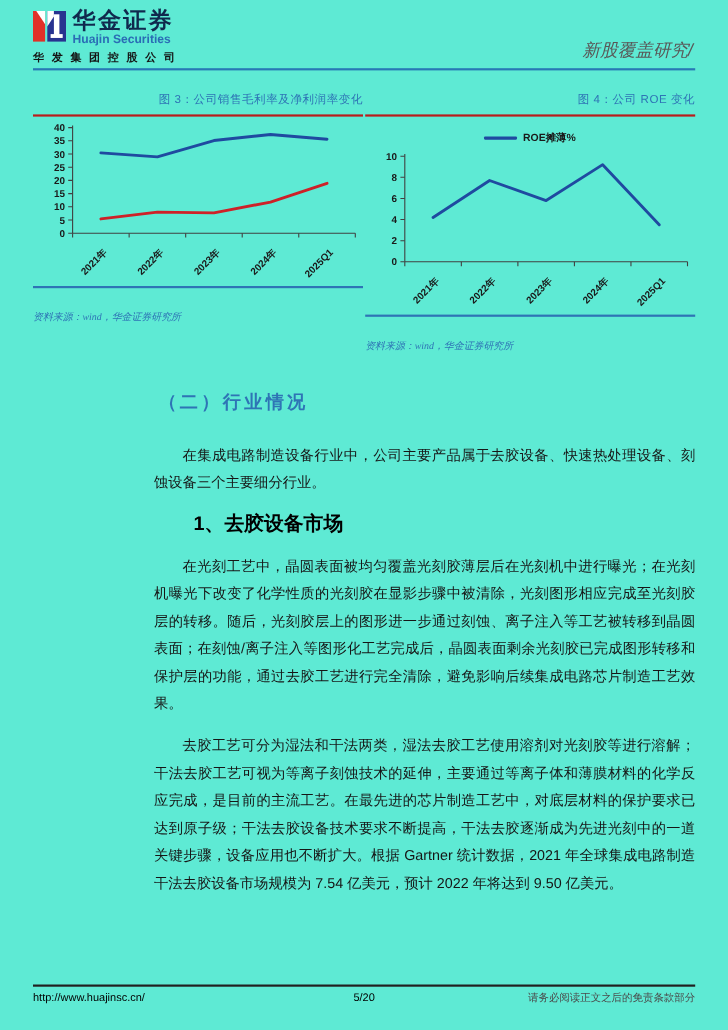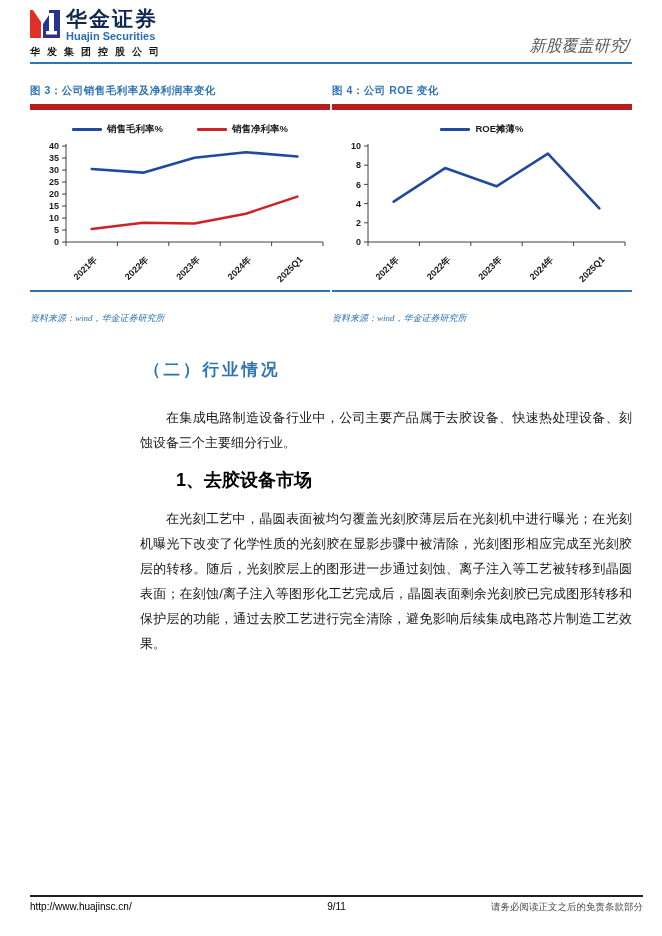--- a/index.html
+++ b/index.html
@@ -1,49 +1,49 @@
 <!DOCTYPE html>
 <html><head>
 <meta charset="utf-8">
 <style>
   html,body{margin:0;padding:0;background:#888;}
   .page{
-    position:relative;width:662px;height:936px;margin:0 auto;background:#ffffff;
+    position:relative;width:662px;height:936px;margin:0 auto;background:#5eead4;
     font-family:"Liberation Sans",sans-serif;overflow:hidden;
   }
   
   .header{position:relative;padding:8px 30px 0 30px;}
   .brand{display:flex;align-items:flex-start;gap:6px;}
   .logo-icon{display:block;margin-top:2px;}
   .brand-cn{font-size:21px;font-weight:bold;color:#10294e;letter-spacing:2px;line-height:22px;}
   .brand-en{font-size:11px;font-weight:bold;color:#2a6db5;line-height:12px;}
   .brand-sub{margin-top:3px;font-size:10px;font-weight:bold;color:#141414;letter-spacing:7px;}
   .doc-type{position:absolute;right:32px;top:36px;font-family:Liberation Sans, sans-serif;
     font-style:italic;font-size:16px;color:#595757;}
   .header-rule{margin-top:3px;height:2px;background:#2878b5;}
   
   .figures{display:flex;justify-content:space-between;padding:20px 30px 0 30px;}
   .figure{width:300px;}
-  .fig-title{font-size:10.5px;font-weight:700;color:#2e74b5;letter-spacing:.5px;
-    padding-bottom:6px;border-bottom:6px solid #b91c1c;}
+  .fig-title{font-size:10.5px;font-weight:400;color:#2e74b5;letter-spacing:.5px;
+    padding-bottom:6px;border-bottom:2px solid #b91c1c;text-align:right;}
   .legend{display:flex;justify-content:center;align-items:center;gap:34px;margin:12px 0 0 0;height:14px;}
   .legend-item{display:flex;align-items:center;gap:5px;}
   .legend-swatch{display:inline-block;width:30px;height:3px;border-radius:1px;}
   .legend-label{font-size:9.5px;font-weight:600;color:#1a1a1a;}
   .chart{display:block;margin-top:2px;}
   .fig-source{margin-top:2px;border-top:2px solid #2e74b5;padding-top:20px;
     font-family:"Liberation Serif",serif;font-style:italic;font-size:9px;color:#2e74b5;}
   
   .content{margin:34px 30px 0 140px;color:#161616;}
   .section-heading{font-size:16.5px;font-weight:700;color:#2e74b5;letter-spacing:3px;
     margin:0 0 24px 4px;}
   .body-p{font-size:13px;line-height:25px;text-align:justify;text-indent:2em;margin:0 0 13px 0;}
   .sub-heading{font-size:18px;font-weight:bold;color:#000;margin:10px 0 14px 2em;}
   
-  .footer{position:absolute;left:30px;right:19px;bottom:22px;margin-top:42px;}
+  .footer{position:absolute;left:30px;right:30px;bottom:22px;margin-top:42px;}
   .footer-rule{height:2px;background:#202020;}
   .footer-row{display:flex;align-items:baseline;margin-top:4px;}
   .footer-url{flex:1;font-size:10px;color:#000;text-decoration:none;}
   .footer-page{font-size:10px;color:#000;}
   .footer-disclaimer{flex:1;text-align:right;font-family:"Liberation Serif",serif;
     font-size:9.5px;color:#4a4a4a;}
 </style>
 </head>
 <body>
 
@@ -65,30 +65,20 @@
       </div>
     </div>
     <div class="brand-sub">华发集团控股公司</div>
     <div class="doc-type">新股覆盖研究/</div>
     <div class="header-rule"></div>
   </div>
 
   <div class="figures">
     <div class="figure">
       <div class="fig-title">图 3：公司销售毛利率及净利润率变化</div>
-      <div class="legend">
-          <div class="legend-item">
-            <span class="legend-swatch" style="background: rgb(31, 74, 160);"></span>
-            <span class="legend-label">销售毛利率%</span>
-          </div>
-          <div class="legend-item">
-            <span class="legend-swatch" style="background: rgb(206, 33, 40);"></span>
-            <span class="legend-label">销售净利率%</span>
-          </div>
-        </div>
       <svg class="chart" width="300" height="150" viewBox="0 0 300 150">
           <line x1="36" y1="6" x2="36" y2="104" stroke="#404040" stroke-width="1"></line>
           <line x1="36" y1="104" x2="293" y2="104" stroke="#404040" stroke-width="1"></line>
           <line x1="32" y1="104" x2="36" y2="104" stroke="#404040" stroke-width="1"></line>
           <text x="29" y="107.2" text-anchor="end" font-size="9" font-weight="bold" fill="#1a1a1a">0</text>
           <line x1="32" y1="92" x2="36" y2="92" stroke="#404040" stroke-width="1"></line>
           <text x="29" y="95.2" text-anchor="end" font-size="9" font-weight="bold" fill="#1a1a1a">5</text>
           <line x1="32" y1="80" x2="36" y2="80" stroke="#404040" stroke-width="1"></line>
           <text x="29" y="83.2" text-anchor="end" font-size="9" font-weight="bold" fill="#1a1a1a">10</text>
           <line x1="32" y1="68" x2="36" y2="68" stroke="#404040" stroke-width="1"></line>
@@ -157,24 +147,25 @@
         </svg>
       <div class="fig-source">资料来源：wind，华金证券研究所</div>
     </div>
   </div>
 
   <div class="content">
     <h2 class="section-heading">（二）行业情况</h2>
     <p class="body-p">在集成电路制造设备行业中，公司主要产品属于去胶设备、快速热处理设备、刻蚀设备三个主要细分行业。</p>
     <h3 class="sub-heading">1、去胶设备市场</h3>
     <p class="body-p">在光刻工艺中，晶圆表面被均匀覆盖光刻胶薄层后在光刻机中进行曝光；在光刻机曝光下改变了化学性质的光刻胶在显影步骤中被清除，光刻图形相应完成至光刻胶层的转移。随后，光刻胶层上的图形进一步通过刻蚀、离子注入等工艺被转移到晶圆表面；在刻蚀/离子注入等图形化工艺完成后，晶圆表面剩余光刻胶已完成图形转移和保护层的功能，通过去胶工艺进行完全清除，避免影响后续集成电路芯片制造工艺效果。</p>
+    <p class="body-p">去胶工艺可分为湿法和干法两类，湿法去胶工艺使用溶剂对光刻胶等进行溶解；干法去胶工艺可视为等离子刻蚀技术的延伸，主要通过等离子体和薄膜材料的化学反应完成，是目前的主流工艺。在最先进的芯片制造工艺中，对底层材料的保护要求已达到原子级；干法去胶设备技术要求不断提高，干法去胶逐渐成为先进光刻中的一道关键步骤，设备应用也不断扩大。根据 Gartner 统计数据，2021 年全球集成电路制造干法去胶设备市场规模为 7.54 亿美元，预计 2022 年将达到 9.50 亿美元。</p>
   </div>
 
   <div class="footer">
     <div class="footer-rule"></div>
     <div class="footer-row">
       <a class="footer-url" href="#">http://www.huajinsc.cn/</a>
-      <div class="footer-page">9/11</div>
+      <div class="footer-page">5/20</div>
       <div class="footer-disclaimer">请务必阅读正文之后的免责条款部分</div>
     </div>
   </div>
 
 </div>
 
 </body></html>

